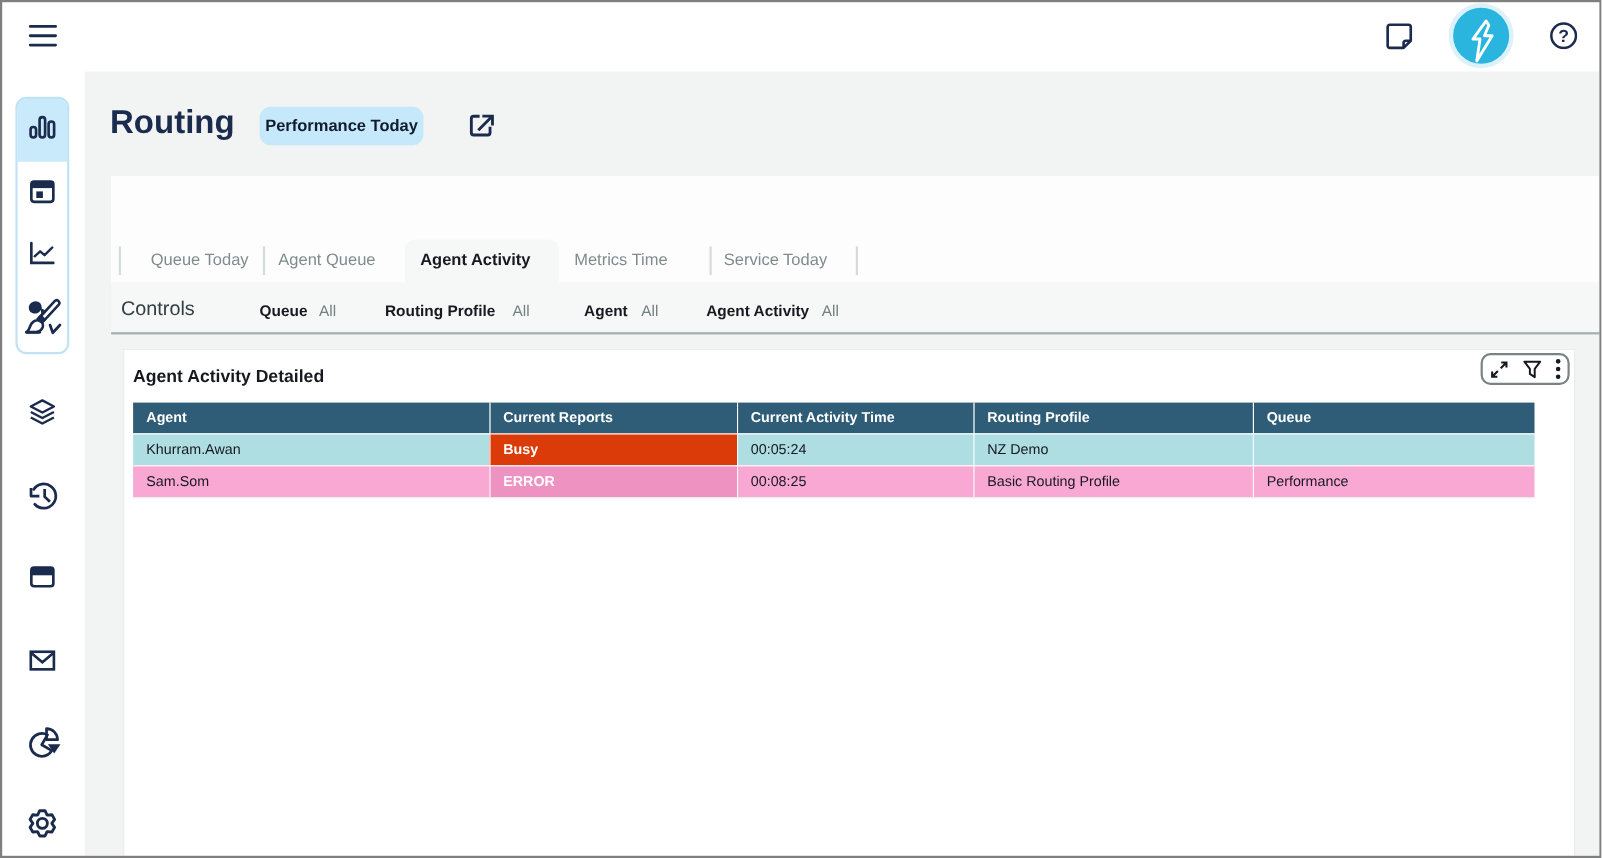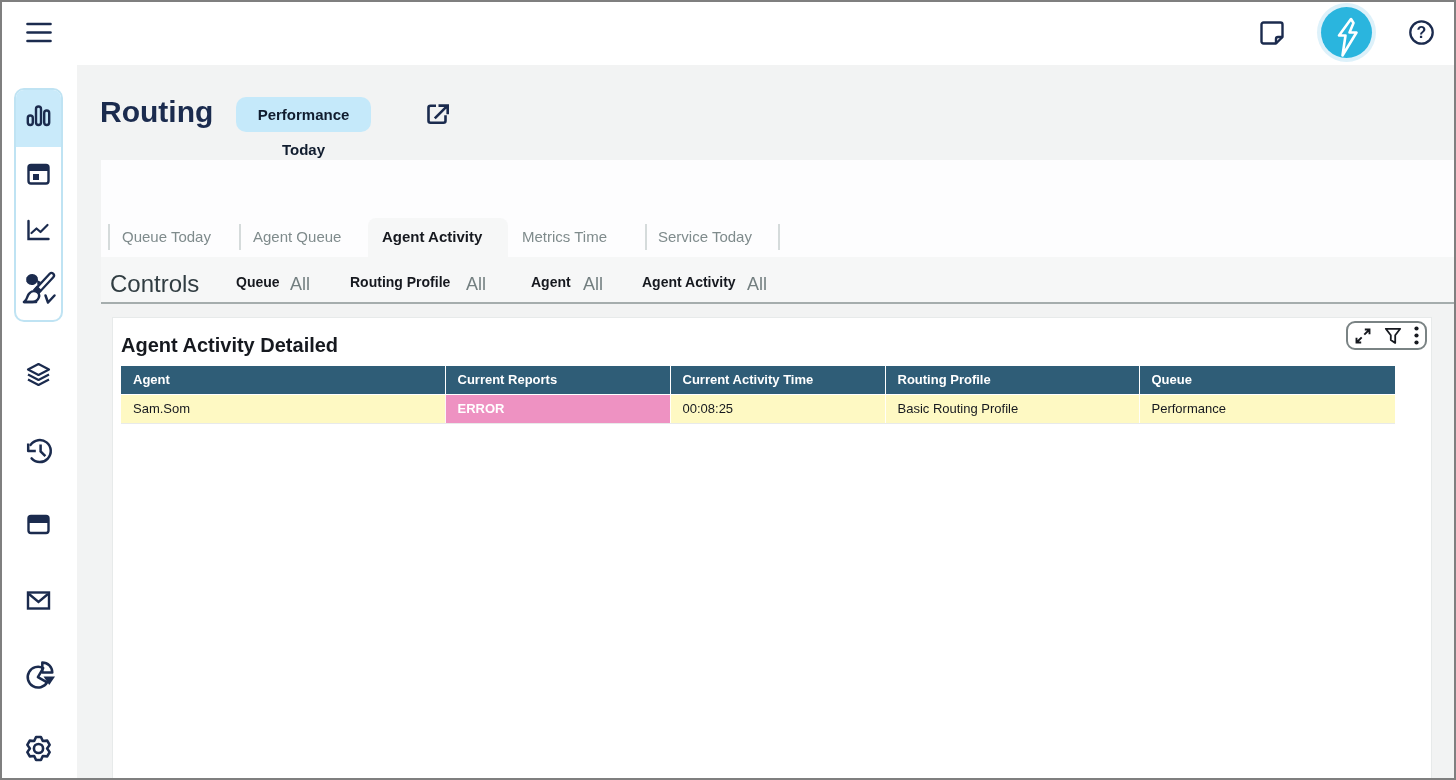--- a/index.html
+++ b/index.html
@@ -15,40 +15,40 @@
   .controlsbar { left:101px; top:257px; width:1353px; height:47px; background:#f6f7f7; border-bottom:2px solid #a5adad; }
   
   .topbar { left:0; top:0; width:1456px; height:65px; background:#fff; }
   
   .sidebar { left:0; top:0; width:77px; height:780px; background:#fff; }
   .group { left:14px; top:88px; width:49px; height:234px; border:2px solid #bfe3f3; border-radius:10px; background:#fff; }
   .selbg { left:16px; top:90px; width:45px; height:57px; background:#c9eafa; border-radius:8px 8px 0 0; }
   .icon { position:absolute; color:#1b2b4e; }
   
   .title { left:100px; top:95px; font-size:30px; font-weight:bold; color:#1b2b4e; letter-spacing:0px; }
-  .pill { left:236px; top:97px; width:135px; height:35px; background:#c5e9fa; border-radius:10px; font-size:15px; font-weight:bold; color:#101c2e; text-align:center; line-height:35px; }
+  .pill { left:236px; top:97px; width:149px; height:35px; background:#c5e9fa; border-radius:10px; font-size:15px; font-weight:bold; color:#101c2e; text-align:center; line-height:35px; }
   
   .tab { top:228px; font-size:15px; color:#7f8b8c; }
   .tabsel { left:368px; top:218px; width:140px; height:39px; background:#f6f7f7; border-radius:8px 8px 0 0; }
   .tabselText { left:382px; top:228px; font-size:15px; font-weight:bold; color:#16191f; }
   .tsep { top:224px; width:2px; height:26px; background:#d5dbdb; }
   
-  .clabel { left:110px; top:270px; font-size:24px; color:#313d42; }
+  .clabel { left:110px; top:270px; font-size:18px; color:#313d42; }
   .cfilter { top:274px; font-size:14px; color:#16191f; font-weight:bold; }
-  .call { top:274px; font-size:18px; color:#737f80; }
+  .call { top:274px; font-size:14px; color:#737f80; }
   
   .card { left:112px; top:317px; width:1320px; height:461px; background:#fff; border:1px solid #e7eaea; border-bottom:none; }
-  .cardtitle { left:121px; top:334px; font-size:20px; font-weight:bold; color:#16191f; }
+  .cardtitle { left:121px; top:334px; font-size:16px; font-weight:bold; color:#16191f; }
   .toolbar { left:1346px; top:321px; width:81px; height:29px; background:#fff; border:2px solid #7a8384; border-radius:9px; z-index:10; display:flex; align-items:center; justify-content:space-around; }
   
   table.tbl { position:absolute; left:121px; top:366px; border-collapse:collapse; table-layout:fixed; font-size:13px; }
   table.tbl th { background:#2f5d77; color:#fff; font-weight:bold; text-align:left; height:28px; padding:0 12px; border-right:1px solid #fff; border-bottom:1px solid #fff; }
   table.tbl td { height:29px; padding:0 12px; border-right:1px solid rgba(255,255,255,0.9); color:#16191f; }
   tr.r1 td { background:#aedde2; border-bottom:1px solid #fff; }
-  tr.r2 td { background:#fef9c3; border-bottom:1px solid #e8eaea; }
+  tr.r2 td { background:#f9a8d4; border-bottom:1px solid #e8eaea; }
   table.tbl td.busy { background:#da3b08; color:#fff; font-weight:bold; }
   table.tbl td.error { background:#ee92c2; color:#fff; font-weight:bold;margin-top:24px; }
 </style>
 </head>
 <body>
   <div class="abs topbar"></div>
   <div class="abs sidebar"></div>
   <div class="abs contentbg"></div>
   <div class="abs band"></div>
   <div class="abs controlsbar"></div>
@@ -142,21 +142,21 @@
   </svg>
 
   <div class="abs title">Routing</div>
   <div class="abs pill">Performance Today</div>
   <svg class="abs" style="left:424px;top:101px" width="26" height="26" viewBox="0 0 26 26">
     <path d="M12 4.7 H6.5 A2 2 0 0 0 4.5 6.7 V19.7 A2 2 0 0 0 6.5 21.7 H19.5 A2 2 0 0 0 21.5 19.7 V14.2" fill="none" stroke="#1b2b4e" stroke-width="2.6"></path>
     <path d="M14.5 4.6 h9.2 v8.6 M23 5.2 L10.8 17.4" fill="none" stroke="#1b2b4e" stroke-width="2.6"></path>
   </svg>
 
   <div class="abs tabsel"></div>
-  <div class="abs tab" style="left:122px">Queue Today</div>
+  <div class="abs tab" style="left:137px">Queue Today</div>
   <div class="abs tab" style="left:253px">Agent Queue</div>
   <div class="abs tabselText">Agent Activity</div>
   <div class="abs tab" style="left:522px">Metrics Time</div>
   <div class="abs tab" style="left:658px">Service Today</div>
   <div class="abs tsep" style="left:108px"></div>
   <div class="abs tsep" style="left:239px"></div>
   <div class="abs tsep" style="left:645px"></div>
   <div class="abs tsep" style="left:778px"></div>
 
   <div class="abs clabel">Controls</div>
@@ -197,20 +197,27 @@
       <col style="width:256px">
     </colgroup>
     <tbody>
       <tr>
       <th>Agent</th>
         <th>Current Reports</th>
         <th>Current Activity Time</th>
         <th>Routing Profile</th>
         <th style="border-right:none">Queue</th>
     </tr>
+    <tr class="r1">
+      <td>Khurram.Awan</td>
+        <td class="busy">Busy</td>
+        <td>00:05:24</td>
+        <td>NZ Demo</td>
+        <td style="border-right:none"></td>
+    </tr>
     <tr class="r2">
       <td>Sam.Som</td>
         <td class="error">ERROR</td>
         <td>00:08:25</td>
         <td>Basic Routing Profile</td>
         <td style="border-right:none">Performance</td>
     </tr>
   </tbody>
   </table>
 

